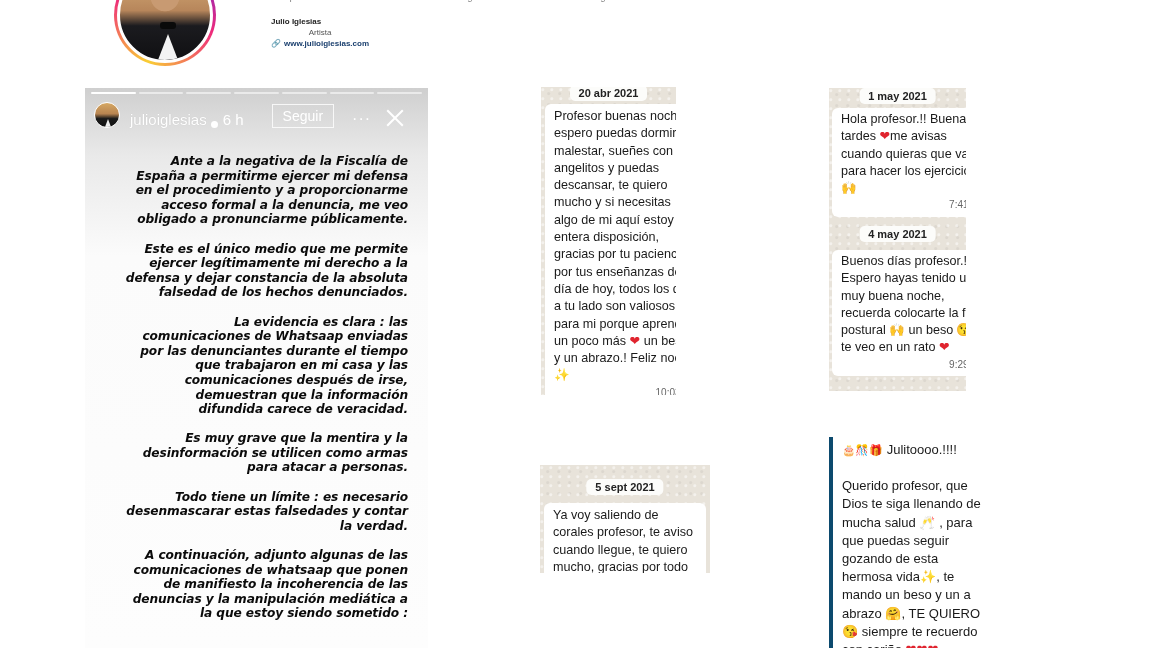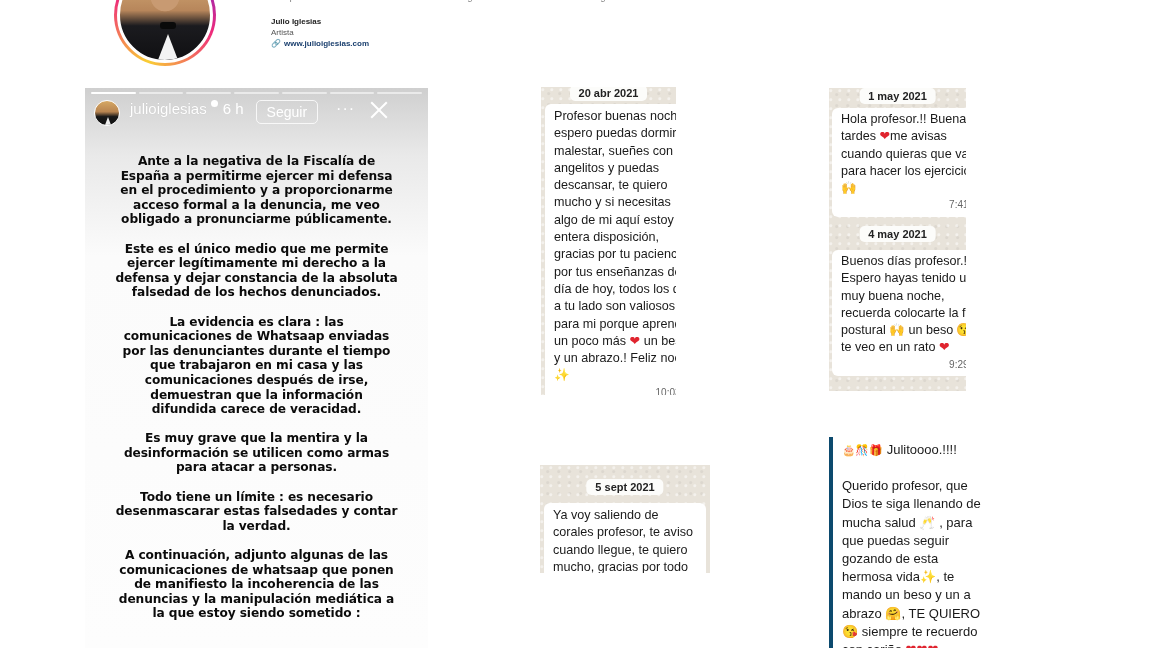--- a/index.html
+++ b/index.html
@@ -24,58 +24,58 @@
   }
   .profile-avatar .tie {
     position: absolute; left: 40px; top: 52px; width: 16px; height: 7px; background: #0a0a0a; border-radius: 3px;
   }
   .profile-stats {
     position: absolute; left: 270px; top: -9px; display: flex; gap: 70px; font-size: 10px; color: #888;
   }
   .profile-stats span b { color: #333; }
   .profile-info { position: absolute; left: 271px; top: 16px; font-size: 8px; line-height: 11px; }
   .profile-name { font-weight: bold; color: #222; }
-  .profile-cat { color: #555; }
+  .profile-cat { color: #555; text-align: center; }
   .profile-link { color: #1a3f6e; font-weight: bold; display: flex; align-items: center; gap: 3px; }
   .profile-link .link-icon { font-size: 8px; color: #555; font-weight: normal; }
 
   
   .story {
     position: absolute; left: 85px; top: 88px; width: 343px; height: 560px;
     background: linear-gradient(180deg, #cfcfcf 0%, #e9e9e9 12%, #fbfbfb 30%, #fdfdfd 100%);
     overflow: hidden;
   }
   .story-progress { position: absolute; left: 6px; right: 6px; top: 4px; display: flex; gap: 3px; }
   .story-progress .seg { flex: 1; height: 2px; background: rgba(255,255,255,0.55); border-radius: 1px; }
   .story-progress .seg.done { background: #fff; }
-  .story-header { position: absolute; left: 9px; top: 12px; right: 8px; height: 28px; display: flex; align-items: flex-start; }
+  .story-header { position: absolute; left: 9px; top: 12px; right: 8px; height: 28px; display: flex; align-items: flex-end; }
   .story-avatar {
     width: 26px; height: 26px; border-radius: 50%;
     background: linear-gradient(180deg, #d6a864 0%, #b88450 45%, #1a1a1a 65%, #111 100%);
     border: 1px solid #fff; position: relative; overflow: hidden;
   }
   .story-avatar::after { content: ""; position: absolute; left: 10px; bottom: 0; width: 6px; height: 8px; background: #eee; clip-path: polygon(50% 0,100% 100%,0 100%); }
   .story-user { margin-left: 10px; color: #fff; font-size: 15px; text-shadow: 0 0 1px rgba(0,0,0,0.15); }
   .story-verified { margin-left: 4px; width: 7px; height: 7px; border-radius: 50%; background: #fff; display: inline-block; }
   .story-time { margin-left: 5px; color: #fff; font-size: 15px; }
   .story-follow {
-    margin-left: 12px; border: 1px solid rgba(255,255,255,0.8); border-radius: 5px; color: #fff;
+    margin-left: 28px; border: 1px solid rgba(255,255,255,0.8); border-radius: 0; color: #fff;
     font-size: 14px; padding: 3px 10px; background: transparent;
   }
   .story-more { margin-left: 18px; color: #fff; font-size: 16px; letter-spacing: 1px; }
   .story-close { margin-left: 14px; width: 20px; height: 20px; position: relative; }
   .story-close::before, .story-close::after {
     content: ""; position: absolute; left: 9px; top: -1px; width: 2px; height: 22px; background: #fff;
   }
   .story-close::before { transform: rotate(45deg); }
   .story-close::after { transform: rotate(-45deg); }
   .story-text {
     position: absolute; left: 20px; right: 20px; top: 66px;
-    font-family: "DejaVu Sans", sans-serif; font-weight: bold; 
-    font-size: 12.2px; line-height: 14.6px; text-align: center; color: #0b0b0b; letter-spacing: -0.1px;
+    font-family: "DejaVu Sans", sans-serif; font-weight: bold; font-style: italic;
+    font-size: 12.2px; line-height: 14.6px; text-align: right; color: #0b0b0b; letter-spacing: -0.1px;
   }
   .story-text p { margin-bottom: 14.6px; white-space: pre-line; }
 
   
   .wa-shot {
     position: absolute; background-color: #e8e3da;
     background-image:
       radial-gradient(circle at 20% 30%, rgba(255,255,255,0.5) 0 1px, transparent 2px),
       radial-gradient(circle at 70% 60%, rgba(0,0,0,0.05) 0 1px, transparent 2px);
     background-size: 9px 9px, 11px 11px;

